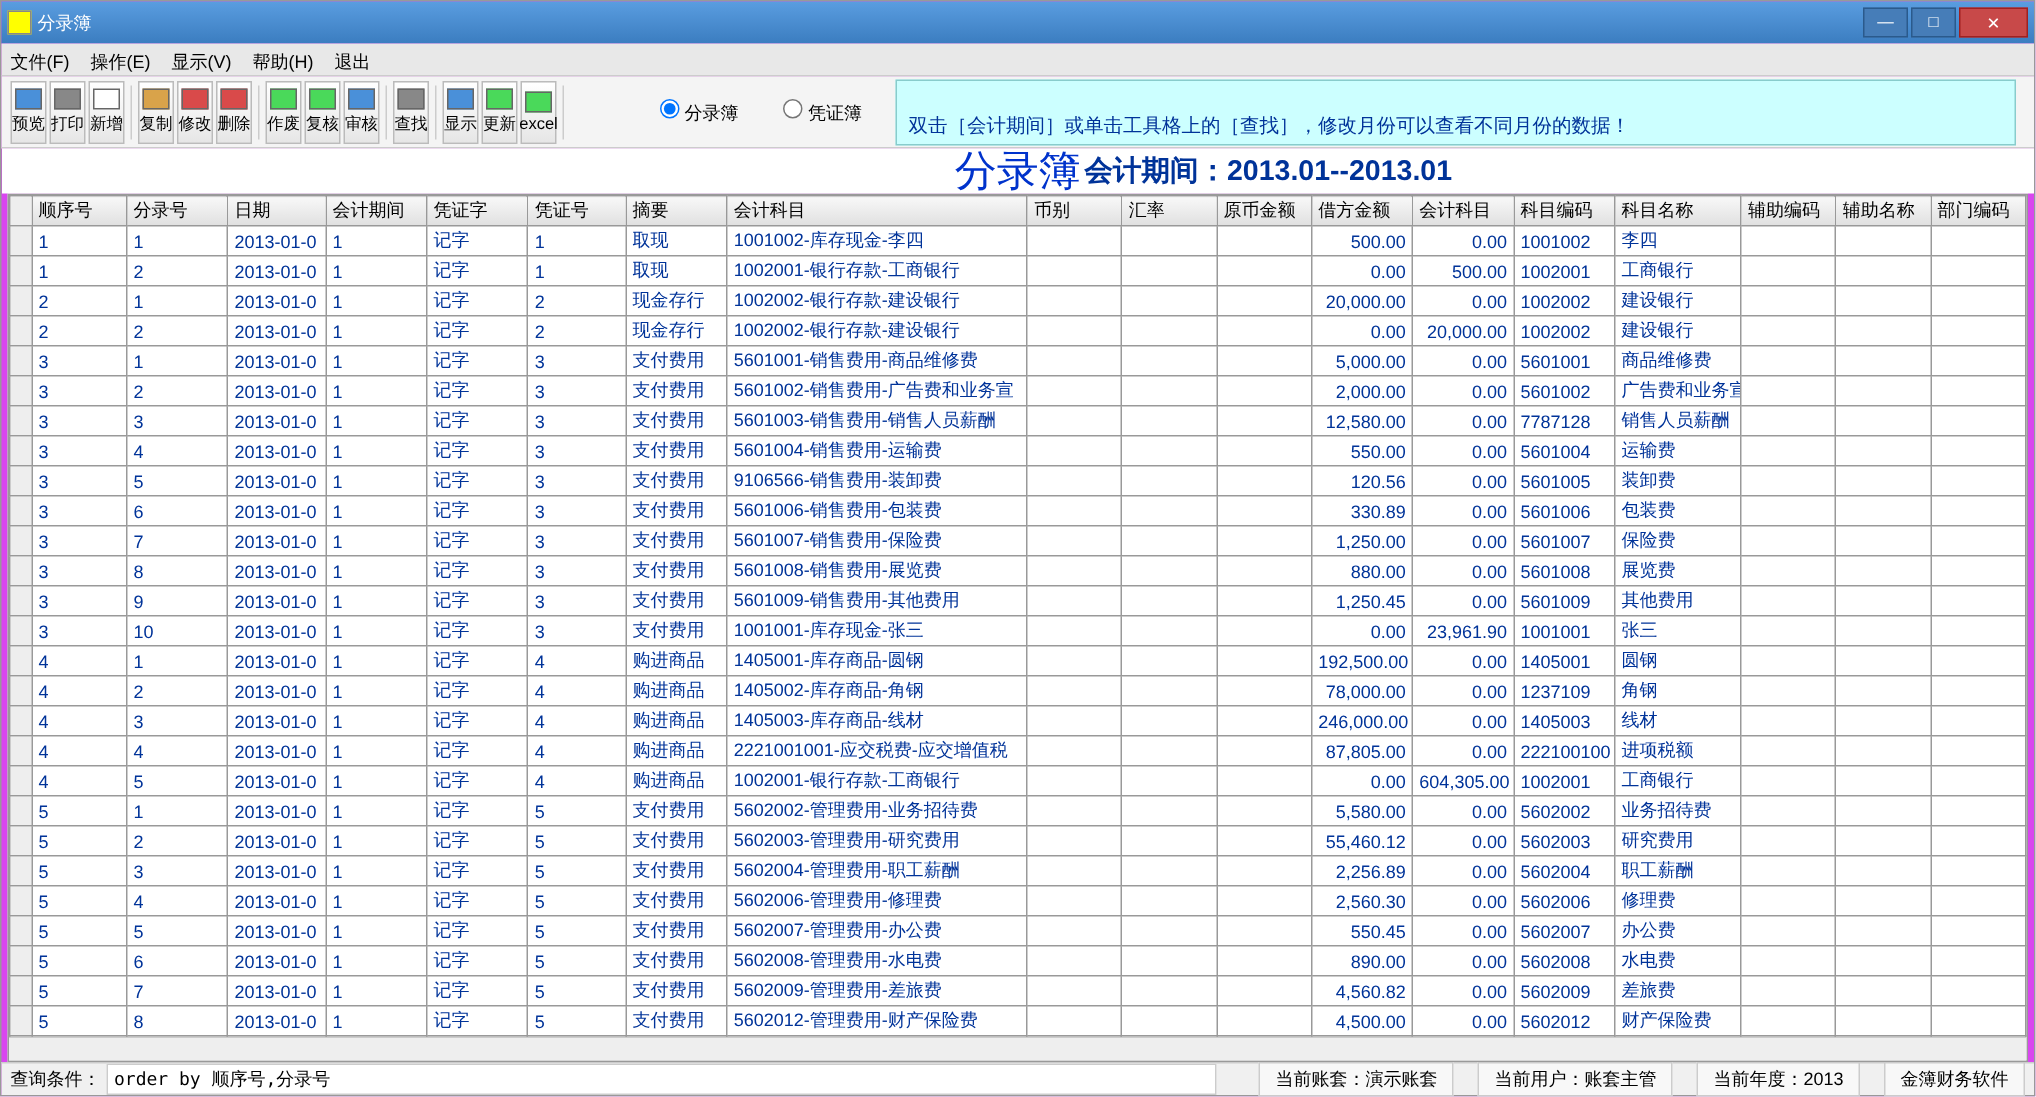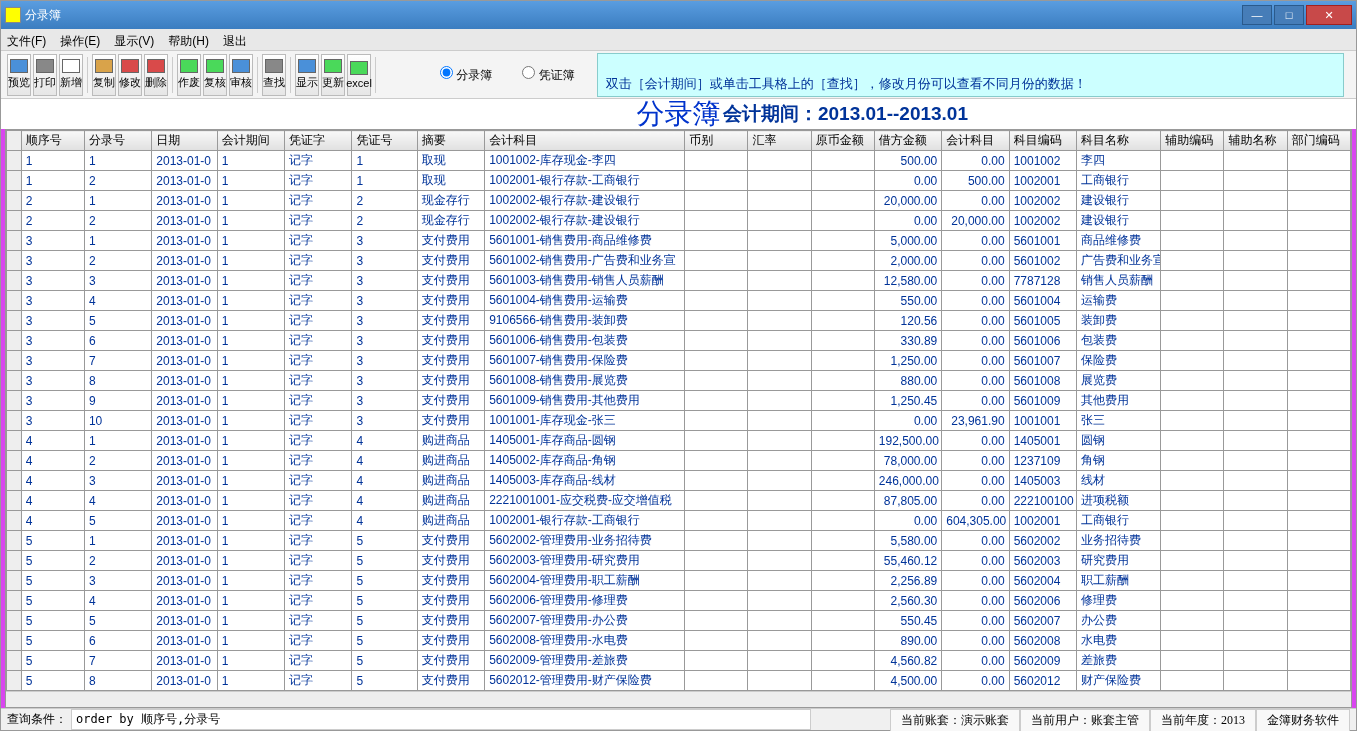--- a/index.html
+++ b/index.html
@@ -23,24 +23,24 @@
 .page-title { font-family: "KaiTi", "楷体", serif; font-size: 28px; color: #0033cc; }
 .period-label { position: absolute; right: 388px; color: #003399; font-size: 19px; font-weight: bold; }
 .grid-wrap { flex: 1; overflow: hidden; background: #fff; border: 1px solid #999; margin: 0 4px; display: flex; flex-direction: column; }
 .grid-scroll { flex: 1; overflow: auto; }
 table { border-collapse: collapse; width: 100%; table-layout: fixed; }
 th, td { border: 1px solid #999; padding: 1px 4px; height: 17px; font-size: 12px; white-space: nowrap; overflow: hidden; text-overflow: clip; }
 th { background: linear-gradient(#f8f8f8,#e0e0e0); font-weight: normal; text-align: left; color: #000; position: sticky; top: 0; }
 td { color: #003399; }
 td.num { text-align: right; }
 .row-handle { width: 14px; background: #eee; }
-.statusbar { height: 22px; background: #f0f0f0; border-top: 1px solid #ccc; display: flex; align-items: flex-start; padding: 0 6px; font-size: 12px; }
+.statusbar { height: 22px; background: #f0f0f0; border-top: 1px solid #ccc; display: flex; align-items: center; padding: 0 6px; font-size: 12px; }
 .status-left { display: flex; align-items: center; gap: 4px; }
 .status-input { font-family: "SimSun", monospace; border: 1px solid #ccc; padding: 1px 4px; width: 740px; background: #fff; }
-.status-right { margin-left: auto; display: flex; gap: 0; font-family: Liberation Serif, serif; }
+.status-right { margin-left: auto; display: flex; gap: 16px; }
 .status-cell { border: 1px solid #ccc; padding: 2px 10px; background: #f8f8f8; }
 .scrollbar-h { height: 16px; background: #eee; border-top: 1px solid #ccc; }
 </style>
 </head>
 <body>
 
 <div class="window">
 
   <div class="titlebar">
     <div class="titlebar-left">

